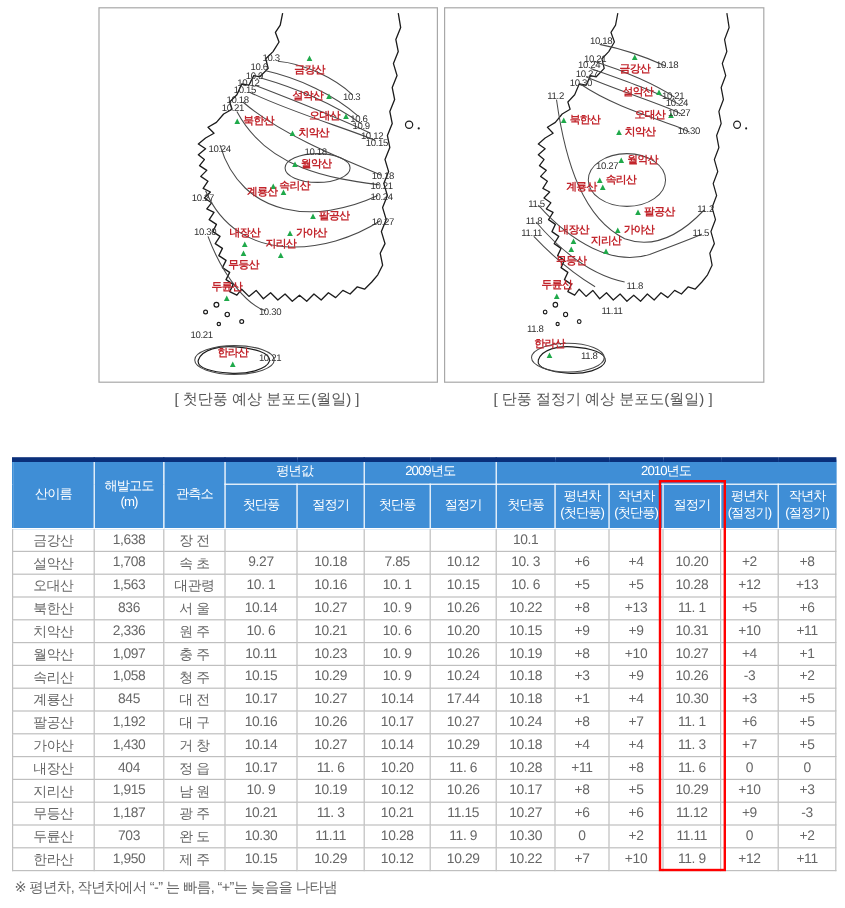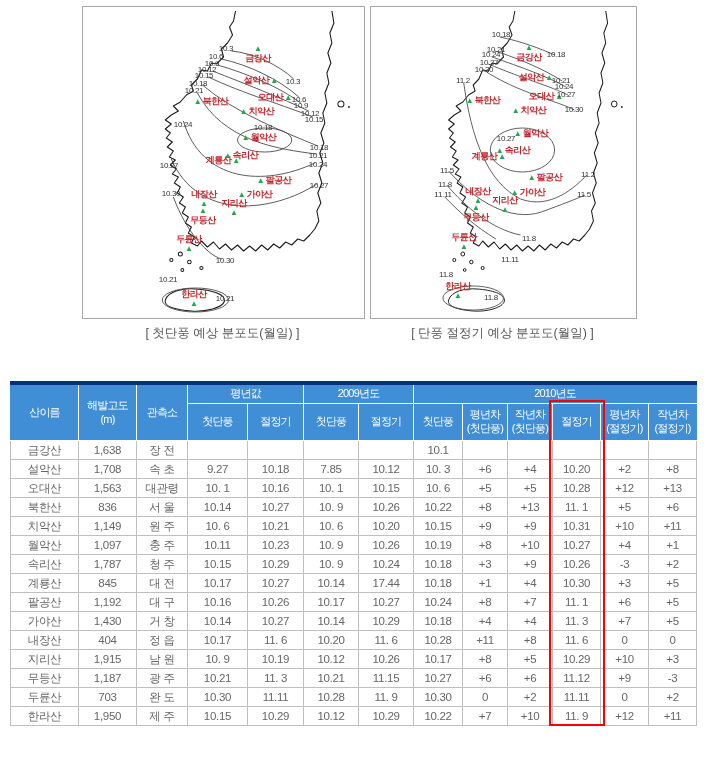--- a/index.html
+++ b/index.html
@@ -380,21 +380,21 @@
           <td>10.26</td>
           <td>10.22</td>
           <td>+8</td>
           <td>+13</td>
           <td>11. 1</td>
           <td>+5</td>
           <td>+6</td>
         </tr>
         <tr>
           <td>치악산</td>
-          <td>1,149</td>
+          <td>2,336</td>
           <td>원 주</td>
           <td>10. 6</td>
           <td>10.21</td>
           <td>10. 6</td>
           <td>10.20</td>
           <td>10.15</td>
           <td>+9</td>
           <td>+9</td>
           <td>10.31</td>
           <td>+10</td>
@@ -410,21 +410,21 @@
           <td>10.26</td>
           <td>10.19</td>
           <td>+8</td>
           <td>+10</td>
           <td>10.27</td>
           <td>+4</td>
           <td>+1</td>
         </tr>
         <tr>
           <td>속리산</td>
-          <td>1,787</td>
+          <td>1,058</td>
           <td>청 주</td>
           <td>10.15</td>
           <td>10.29</td>
           <td>10. 9</td>
           <td>10.24</td>
           <td>10.18</td>
           <td>+3</td>
           <td>+9</td>
           <td>10.26</td>
           <td>-3</td>
@@ -548,14 +548,15 @@
           <td>+10</td>
           <td>11. 9</td>
           <td>+12</td>
           <td>+11</td>
         </tr>
       </tbody>
   </table>
 
   <div class="red-highlight"></div>
 
+  <div class="footnote">※ 평년차, 작년차에서 “-” 는 빠름, “+”는 늦음을 나타냄</div>
 
 </div>
 
 </body></html>

